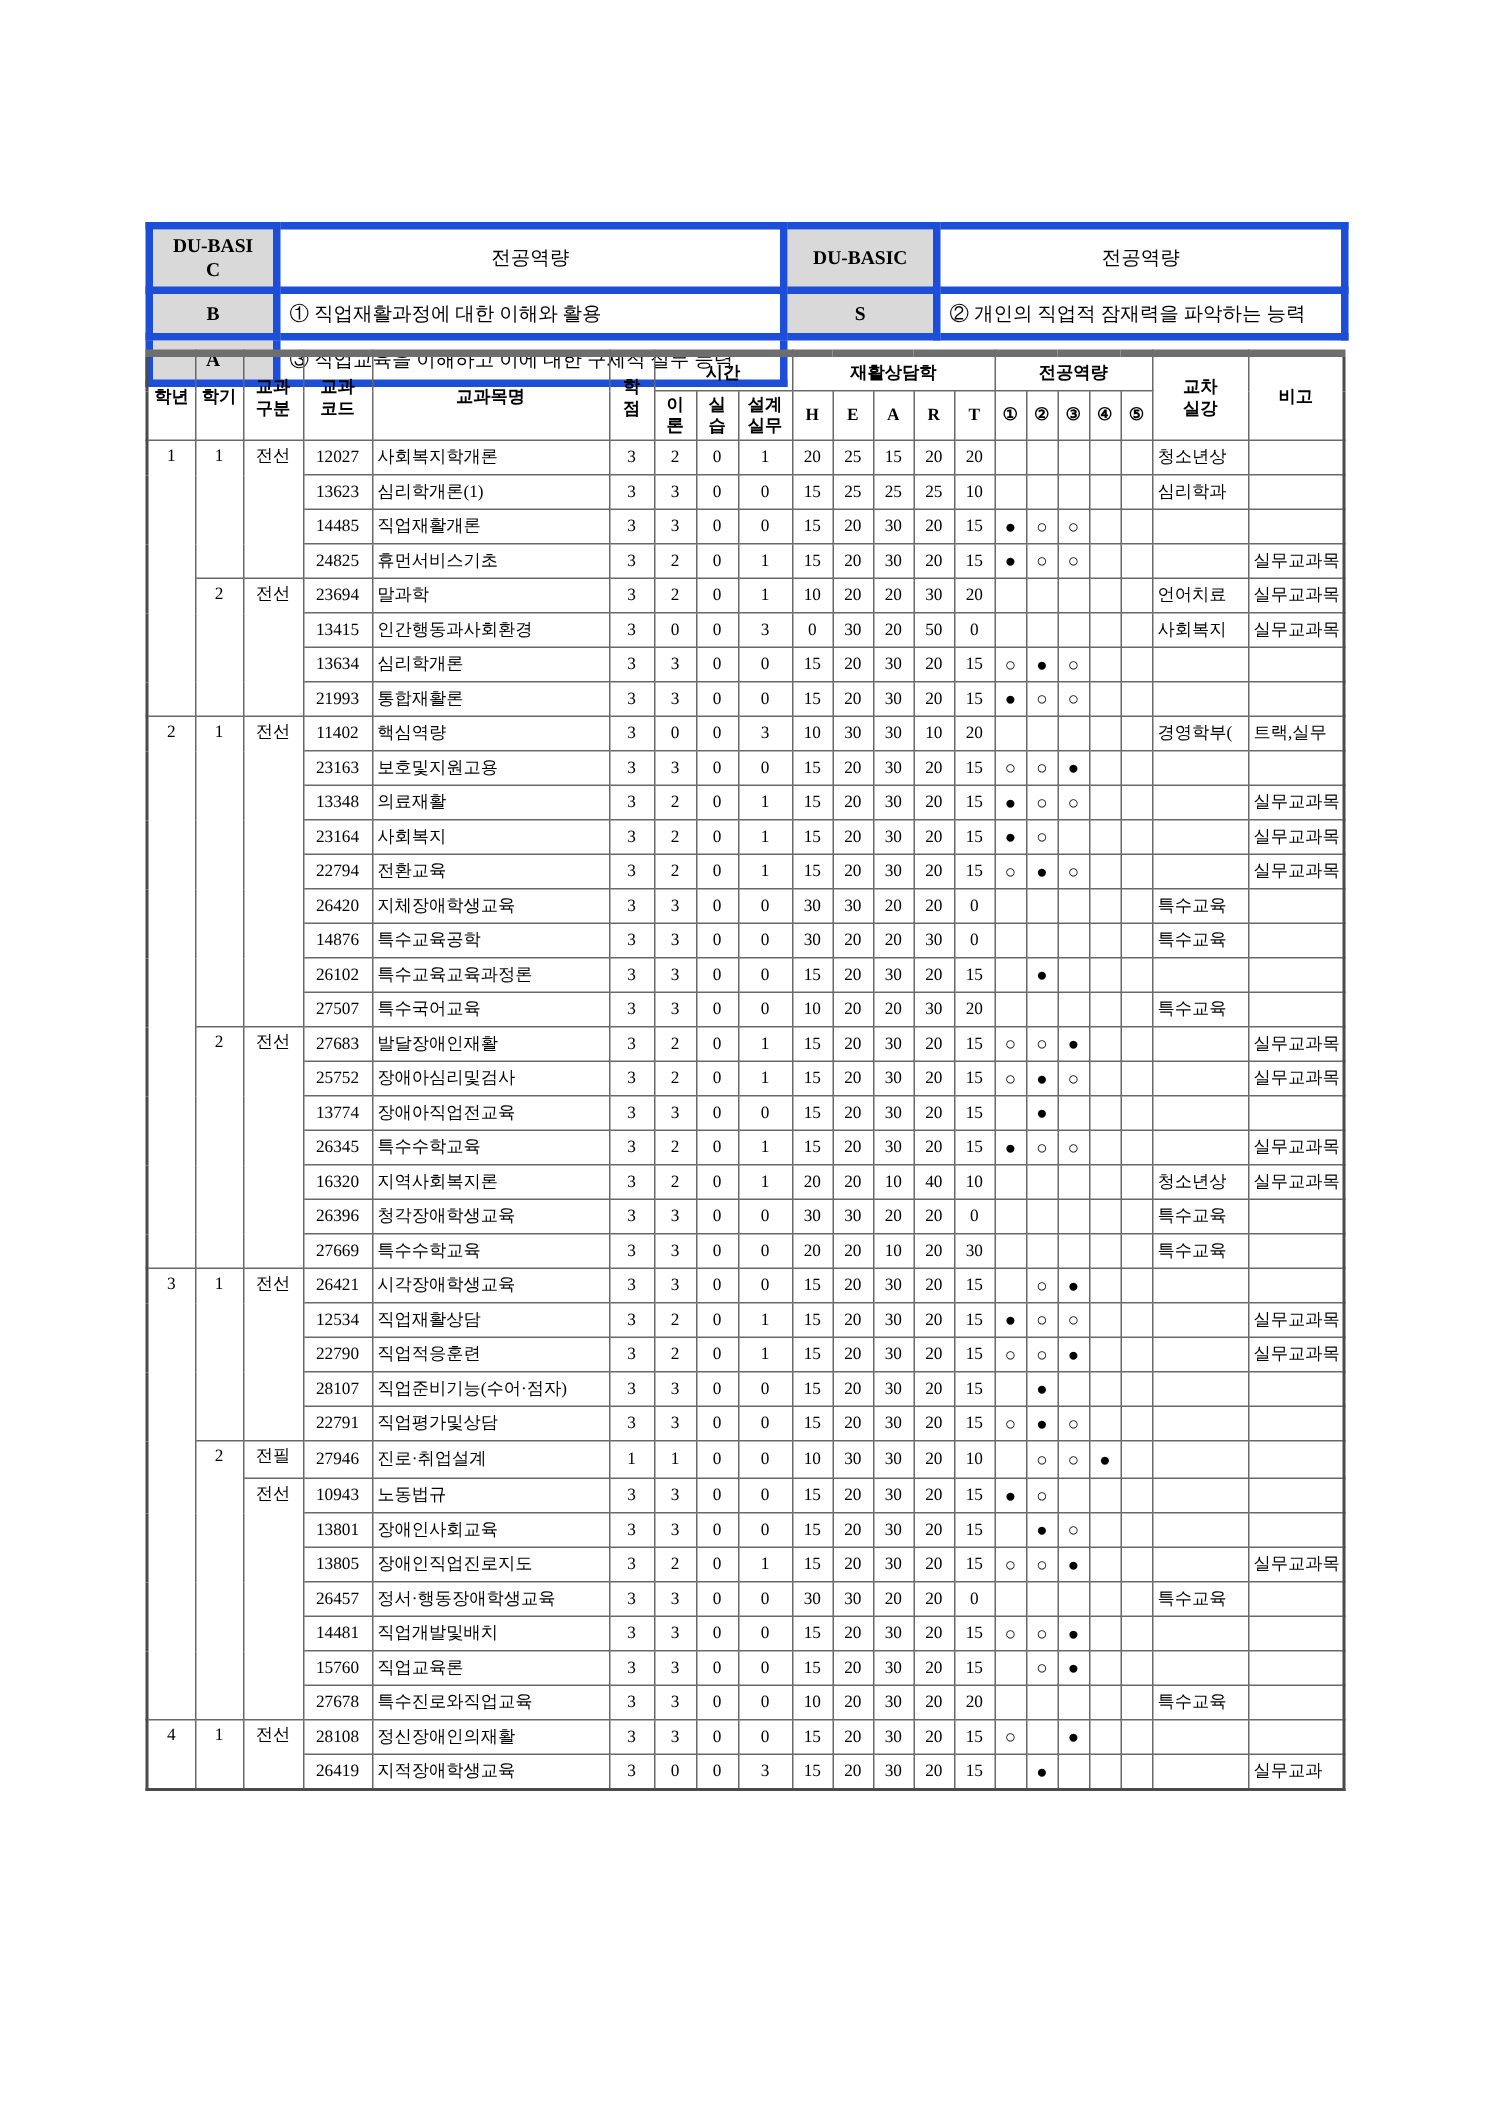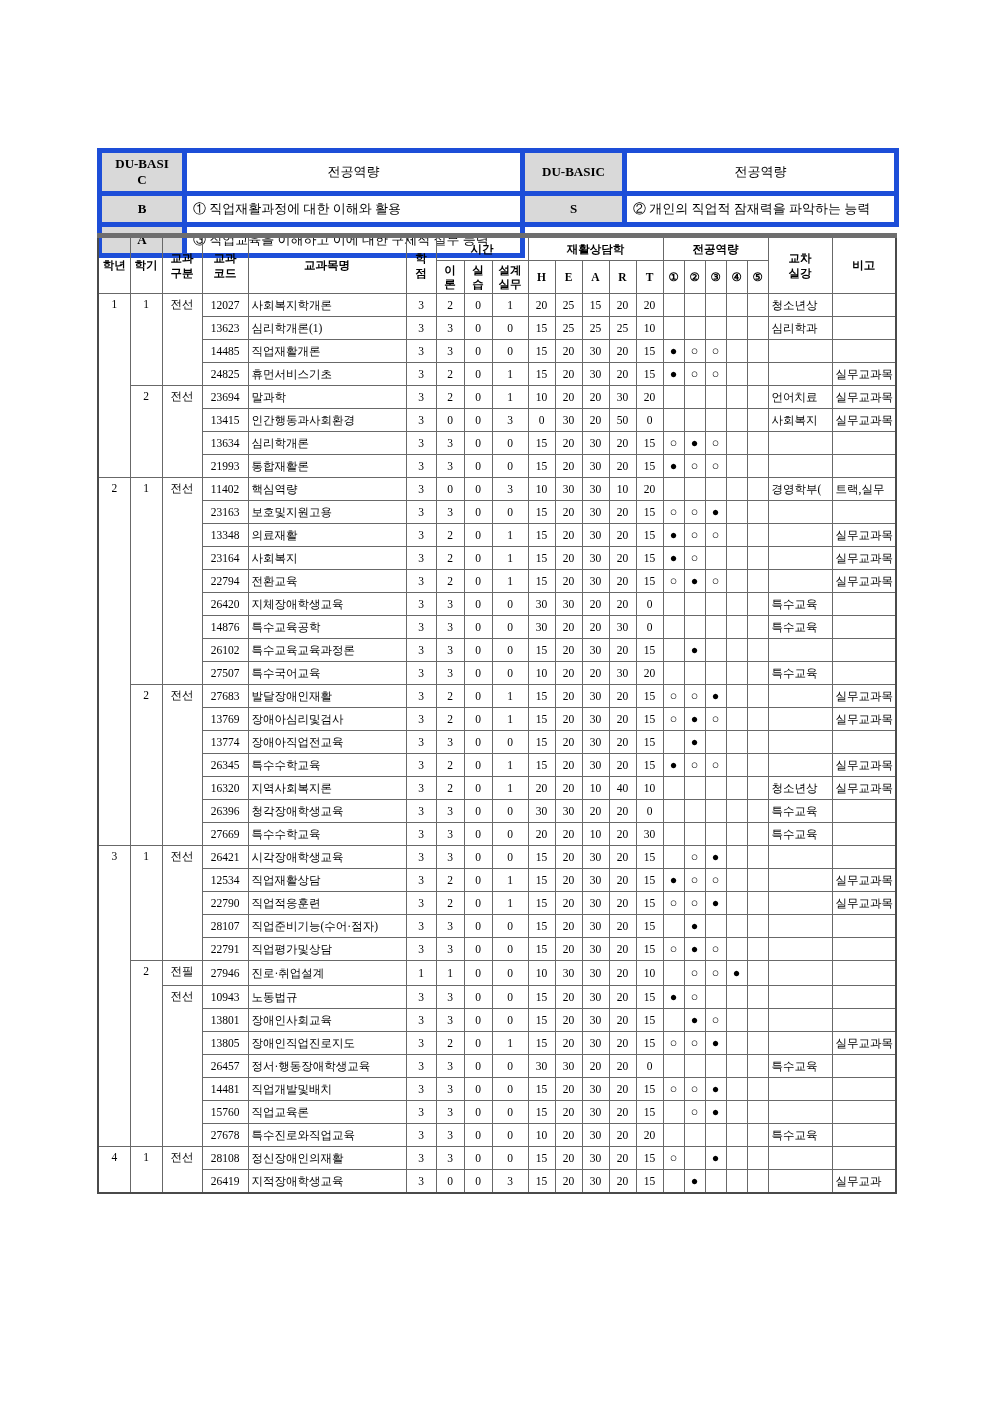--- a/index.html
+++ b/index.html
@@ -494,21 +494,21 @@
           <td class="c">15</td>
           <td class="comp">○</td>
           <td class="comp">○</td>
           <td class="comp">●</td>
           <td class="comp"></td>
           <td class="comp"></td>
           <td class="l"></td>
           <td class="l">실무교과목</td>
         </tr>
         <tr>
-          <td class="c">13769</td>
+          <td class="c">25752</td>
           <td class="l">장애아심리및검사</td>
           <td class="c">3</td>
           <td class="c">2</td>
           <td class="c">0</td>
           <td class="c">1</td>
           <td class="c">15</td>
           <td class="c">20</td>
           <td class="c">30</td>
           <td class="c">20</td>
           <td class="c">15</td>

